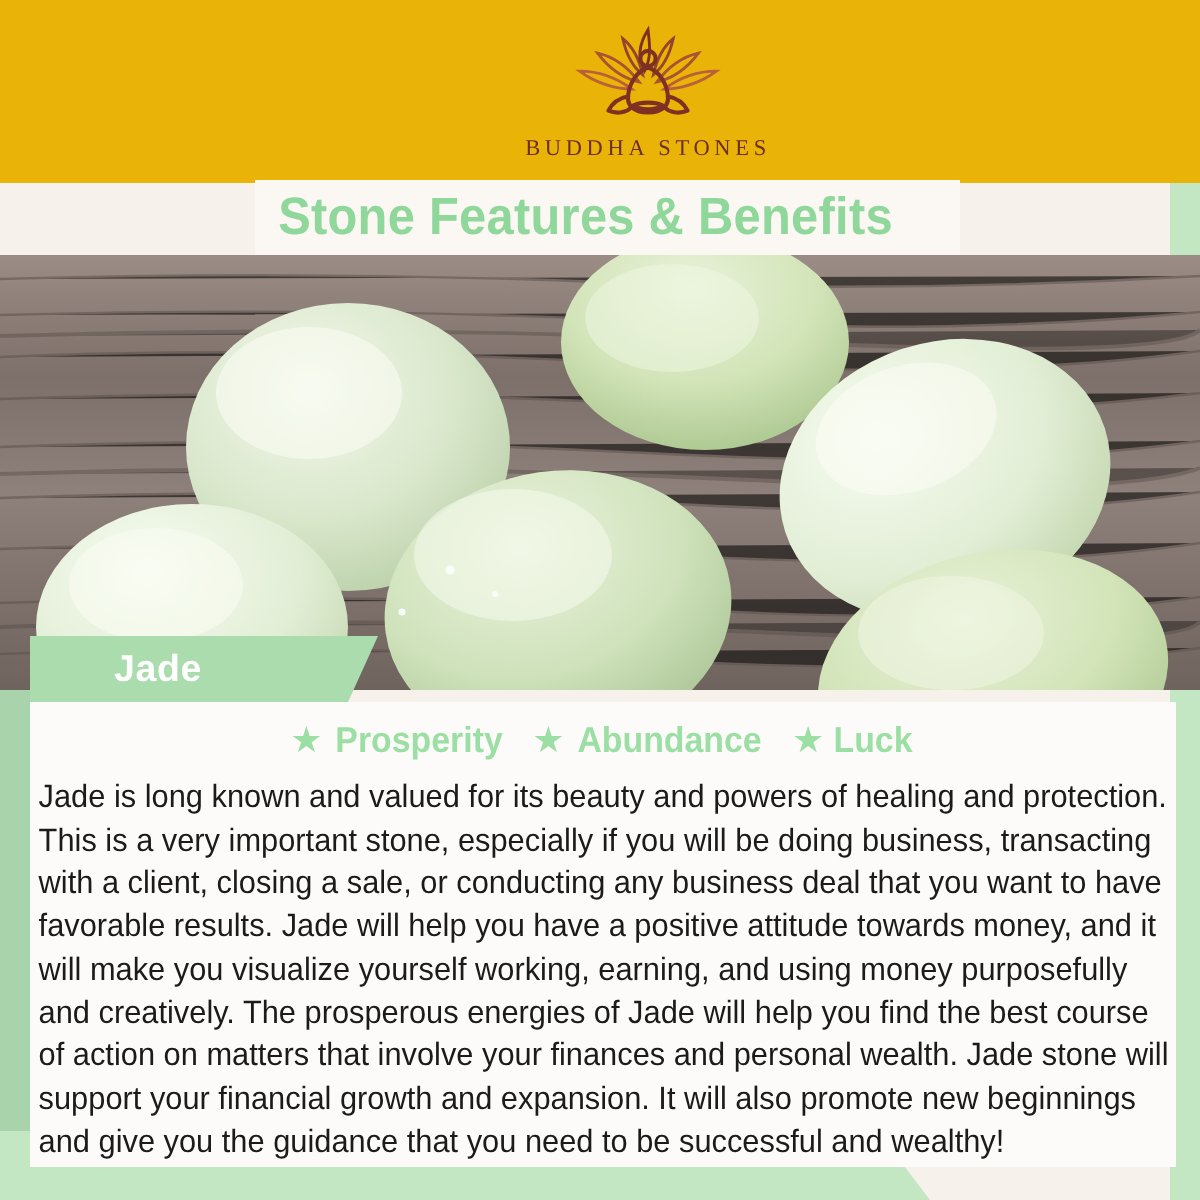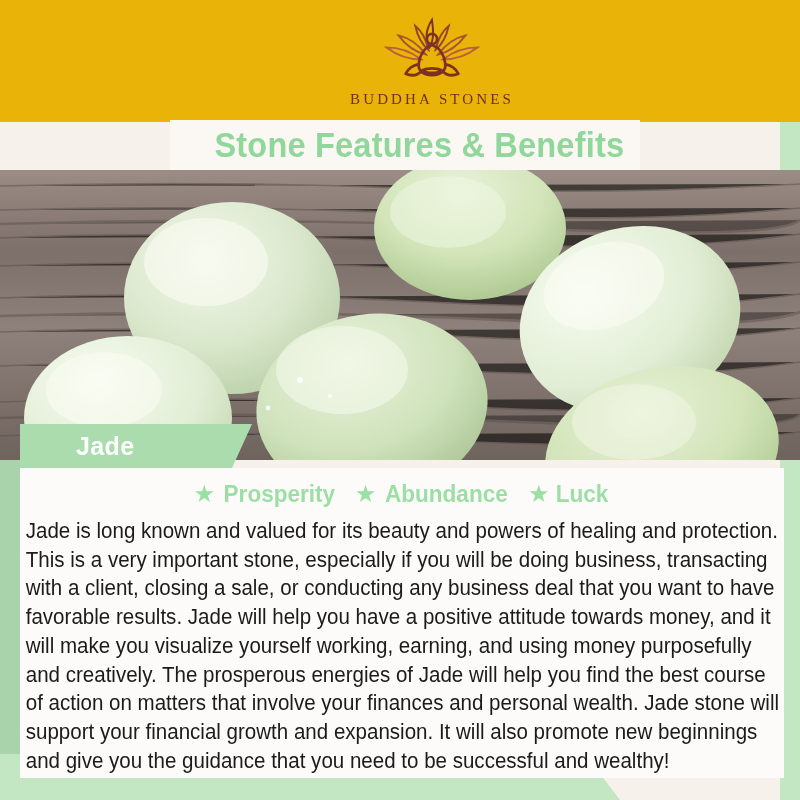--- a/index.html
+++ b/index.html
@@ -58,21 +58,21 @@
     letter-spacing:3.1px;
     color:#6d2f23;
     font-weight:400;
   }
 
   
   .title-band{
     position:absolute; left:170px; top:120px;
     width:470px; height:50px;
     background:#fbf7f3;
-    display:flex; align-items:center; justify-content:flex-end;
+    display:flex; align-items:center; justify-content:flex-start;
   }
   .title-text{
     font-family:"Liberation Sans Narrow","Liberation Sans", sans-serif;
     font-weight:bold;
     font-size:35px;
     letter-spacing:0.2px;
     color:#8fd79a;
     transform:scaleX(0.93);
     white-space:nowrap;
   }

